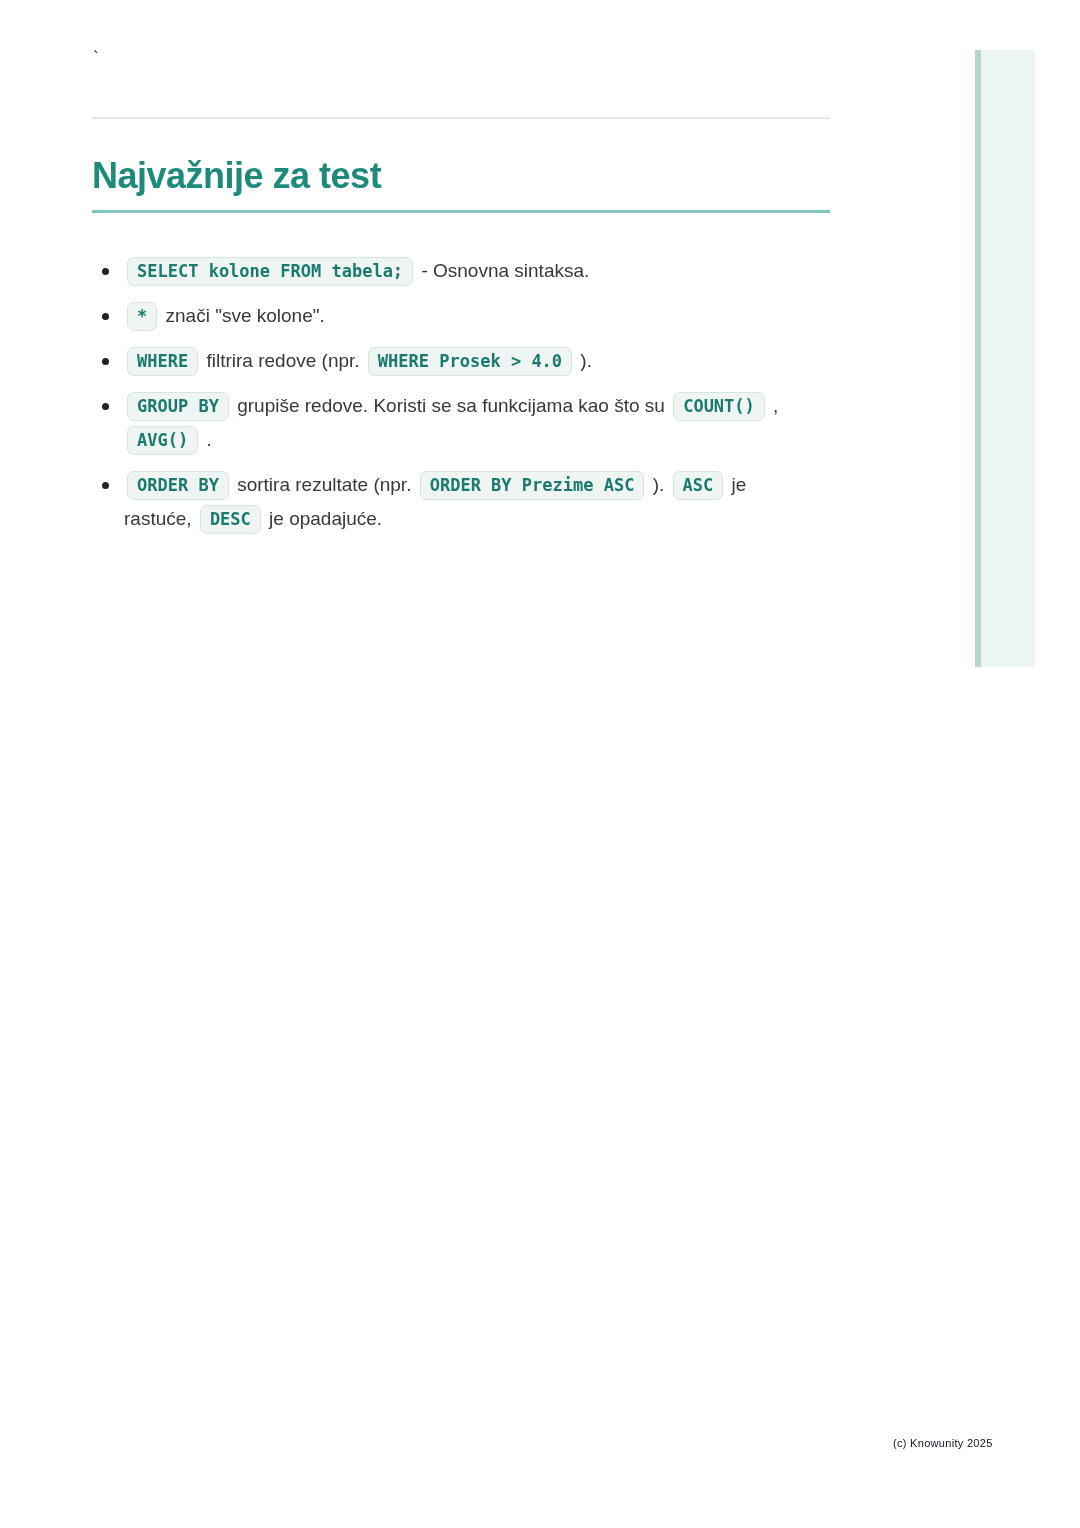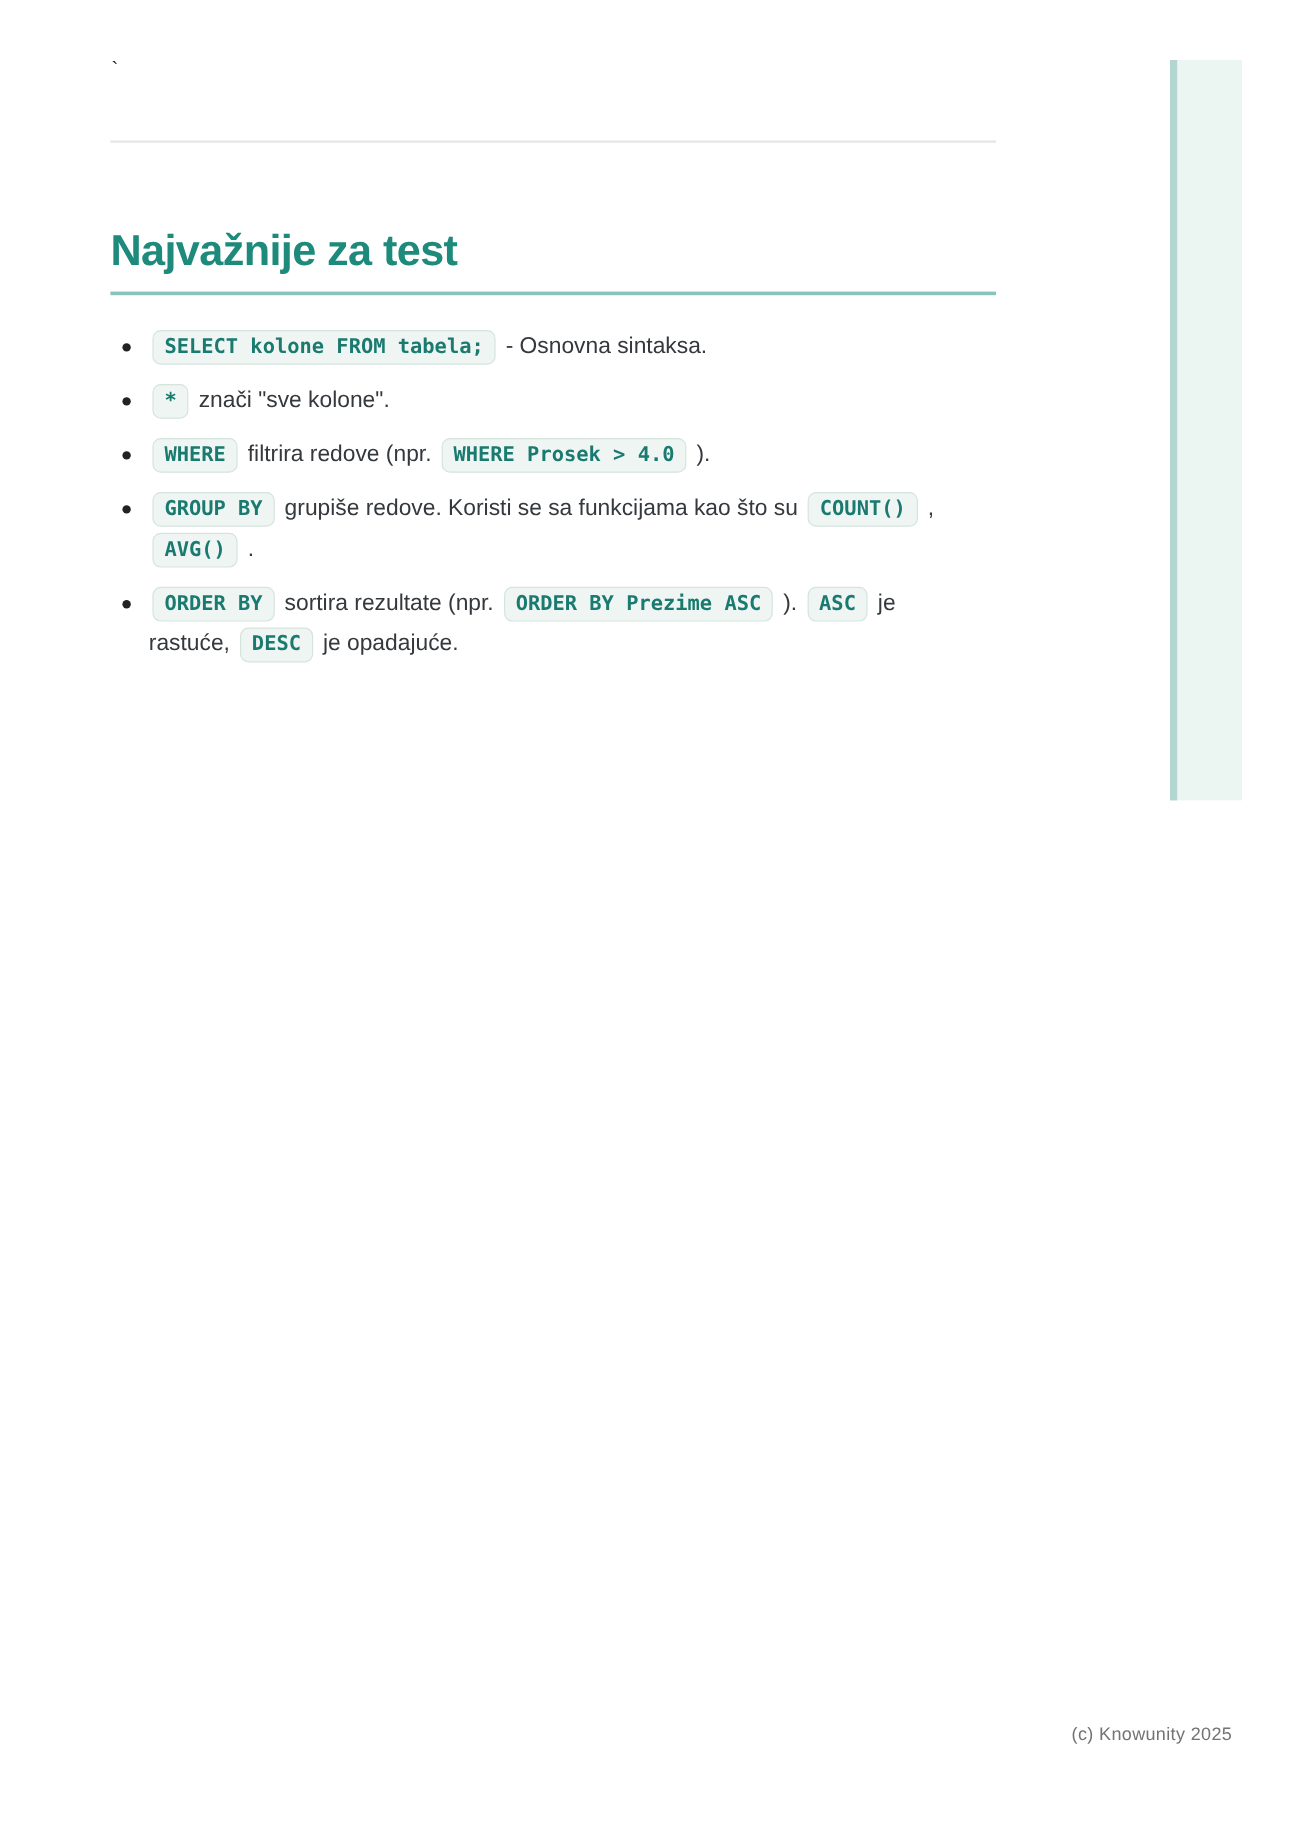--- a/index.html
+++ b/index.html
@@ -24,32 +24,32 @@
     top: 0;
     width: 738px;
   }
   .top-divider {
     margin-top: 117px;
     height: 2px;
     background: #e7e7e7;
     border: none;
   }
   h1.page-title {
-    margin-top: 71px;
+    margin-top: 38px;
     font-size: 36px;
     font-weight: 800;
     letter-spacing: -0.5px;
     line-height: 38px;
     color: #1e8a7c;
     padding-bottom: 15px;
     border-bottom: 3px solid #87c4bb;
   }
   ul.key-points {
     list-style: none;
-    margin-top: 26px;
+    margin-top: 41px;
   }
   ul.key-points li {
     position: relative;
     padding-left: 32px;
     font-size: 19px;
     line-height: 34px;
     color: #35393d;
   }
   ul.key-points li + li { margin-top: 11px; }
   ul.key-points li::before {
@@ -84,23 +84,23 @@
     top: 50px;
     width: 60px;
     height: 617px;
     background: #ebf5f2;
     border-left: 6px solid #b3d7d0;
   }
   .footer-copyright {
     position: absolute;
     left: 893px;
     top: 1437px;
-    font-size: 15px;
+    font-size: 11px;
     letter-spacing: 0.3px;
-    color: #737373;
+    color: #0f172a;
   }
 </style>
 </head>
 <body>
 
 <span class="stray-char">`</span>
 
 <div class="content">
   <div class="top-divider"></div>
   <h1 class="page-title">Najvažnije za test</h1>

